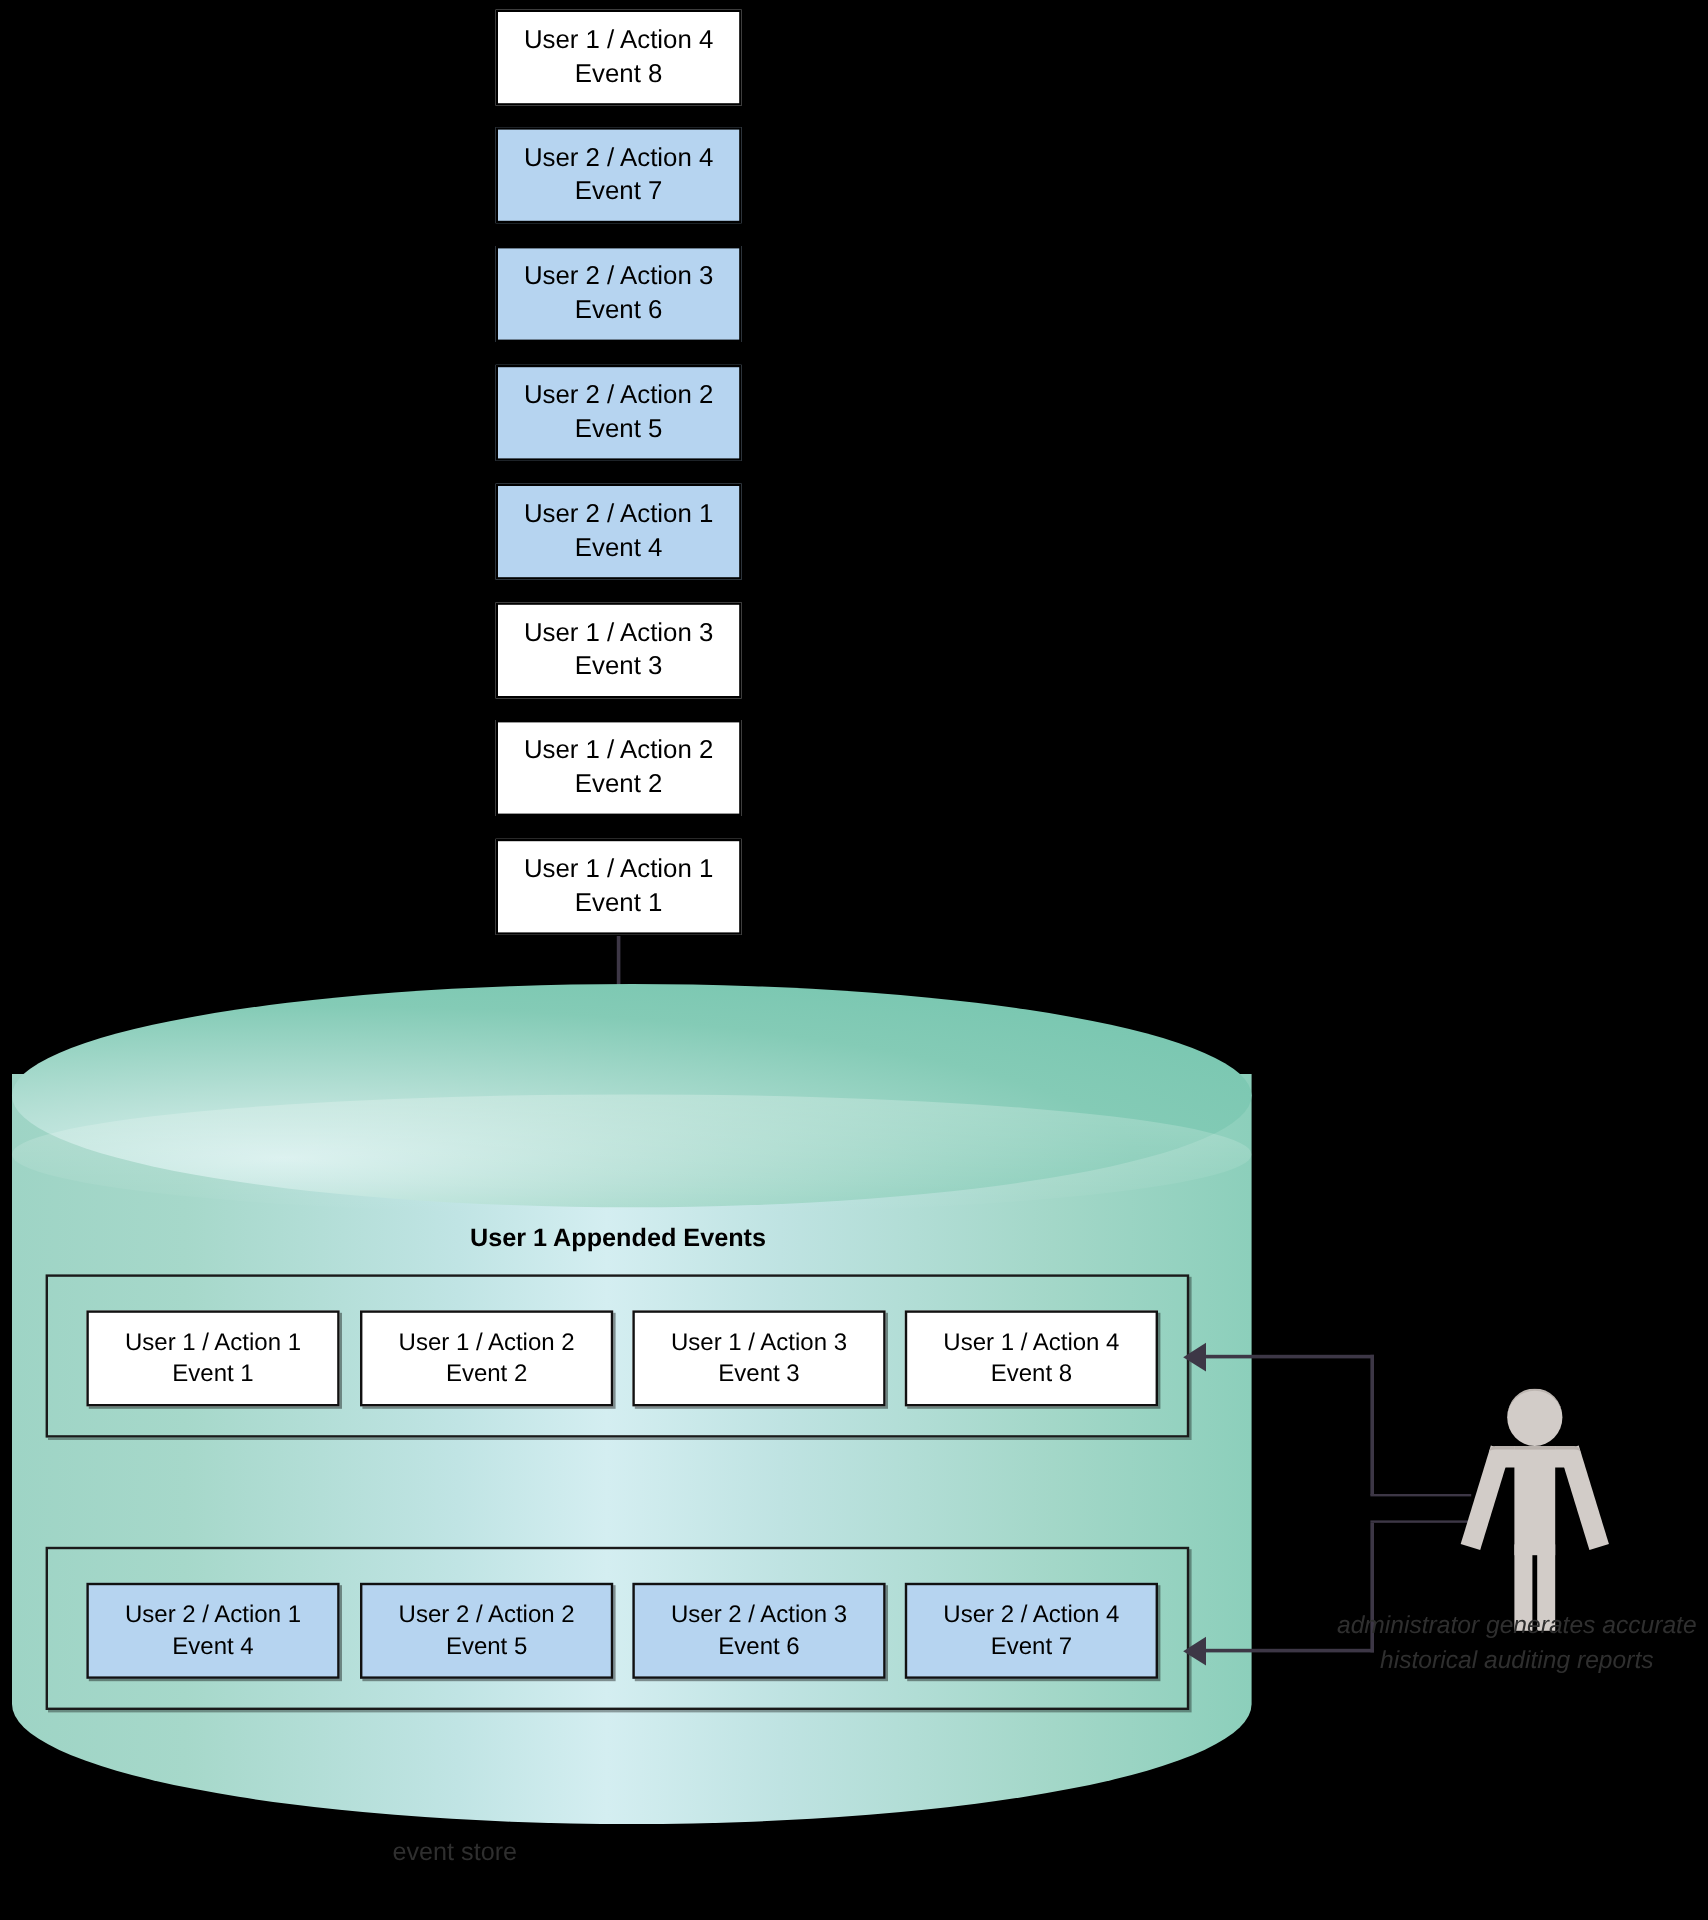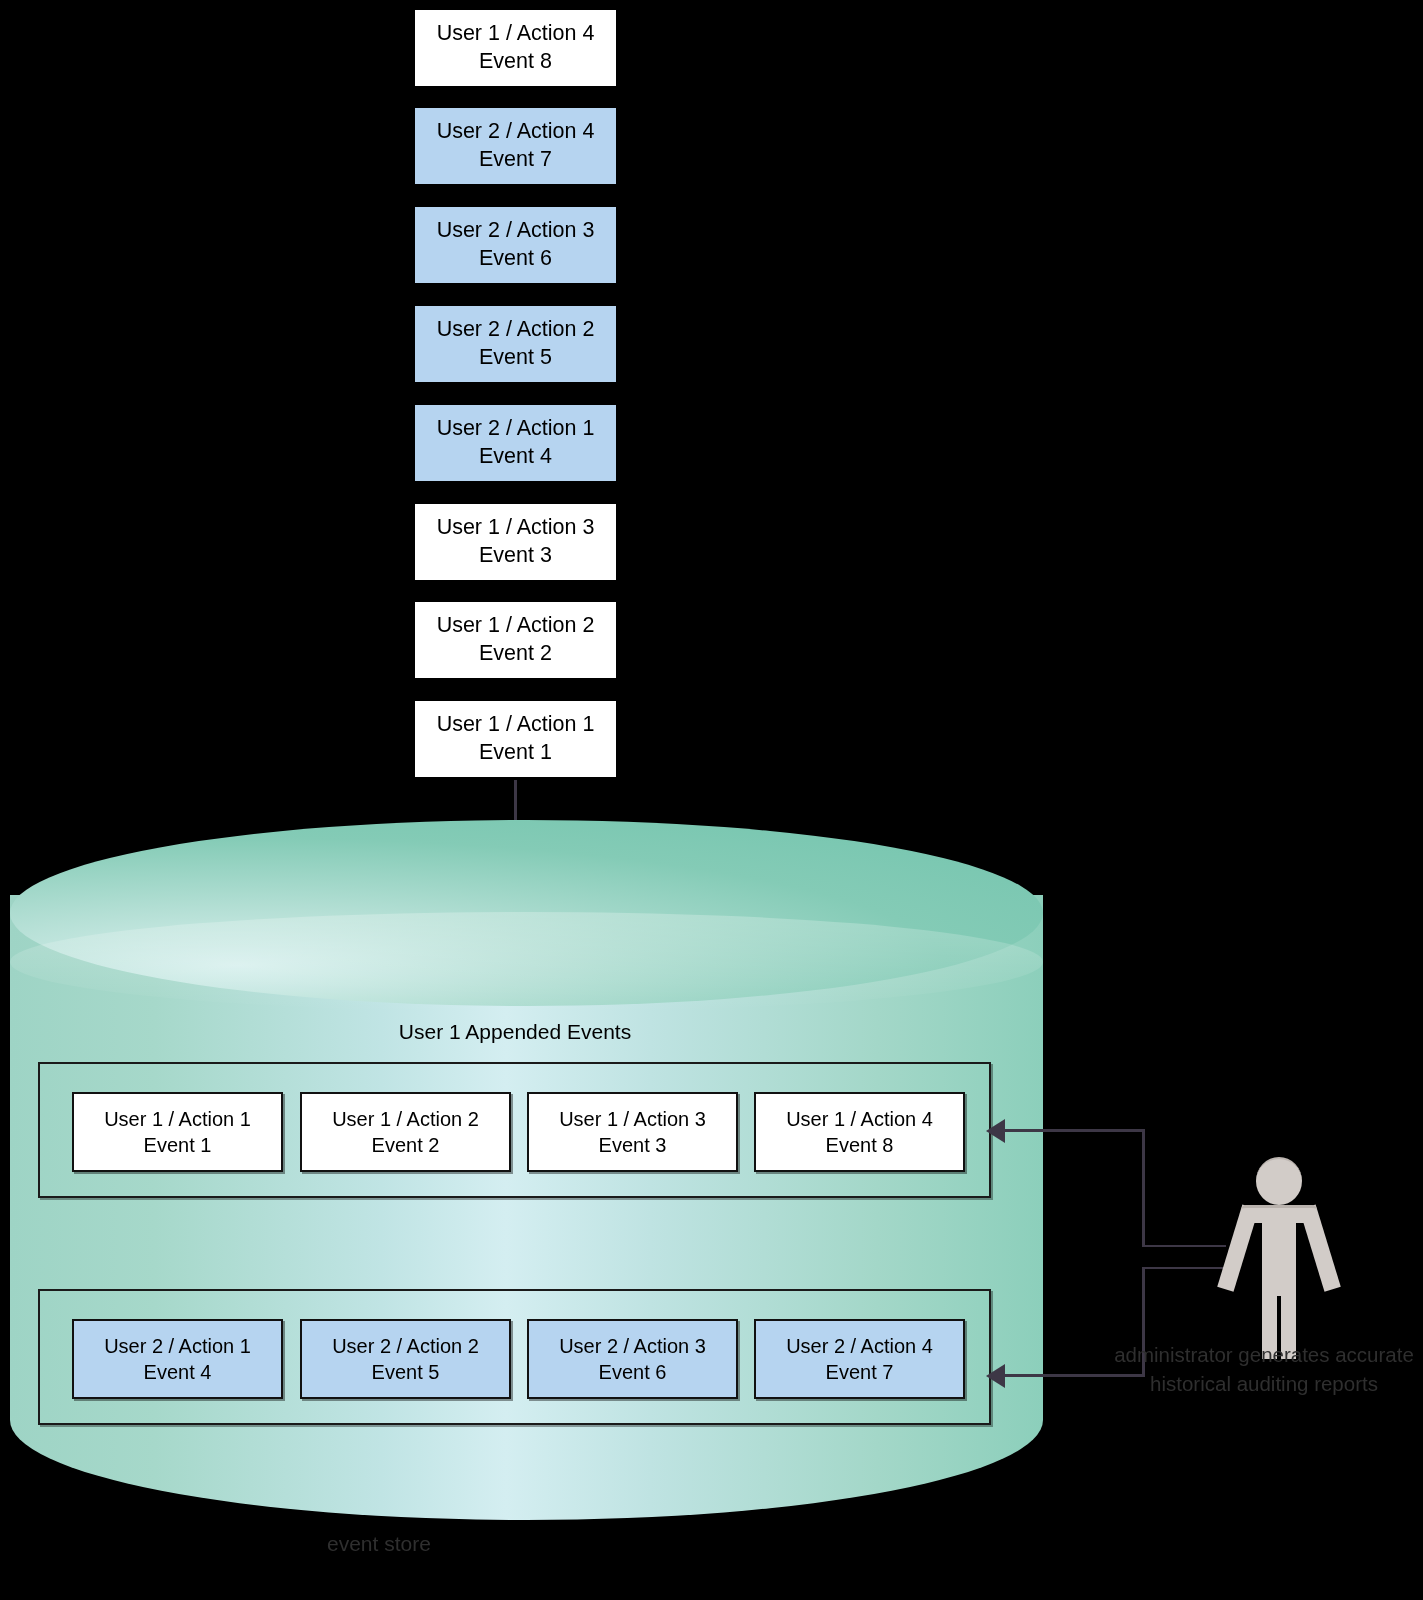--- a/index.html
+++ b/index.html
@@ -86,20 +86,21 @@
   }
 
   
   .section-label {
     position: absolute;
     width: 1010px;
     left: 10px;
     text-align: center;
     font-size: 21px;
     color: #000000;
+    font-weight: bold;
   }
 
   
   .group-box {
     position: absolute;
     left: 38px;
     width: 953px;
     height: 136px;
     box-sizing: border-box;
     border: 2.5px solid #1a1a1a;
@@ -189,20 +190,21 @@
   .actor-leg-l { left: 36px; }
   .actor-leg-r { left: 55px; }
 
   .actor-caption {
     position: absolute;
     width: 300px;
     text-align: center;
     font-size: 20.5px;
     line-height: 1.42;
     color: #2f2f2f;
+    font-style: italic;
   }
 
   .store-caption {
     position: absolute;
     width: 400px;
     text-align: left;
     font-size: 21px;
     color: #2f2f2f;
   }
 </style>

